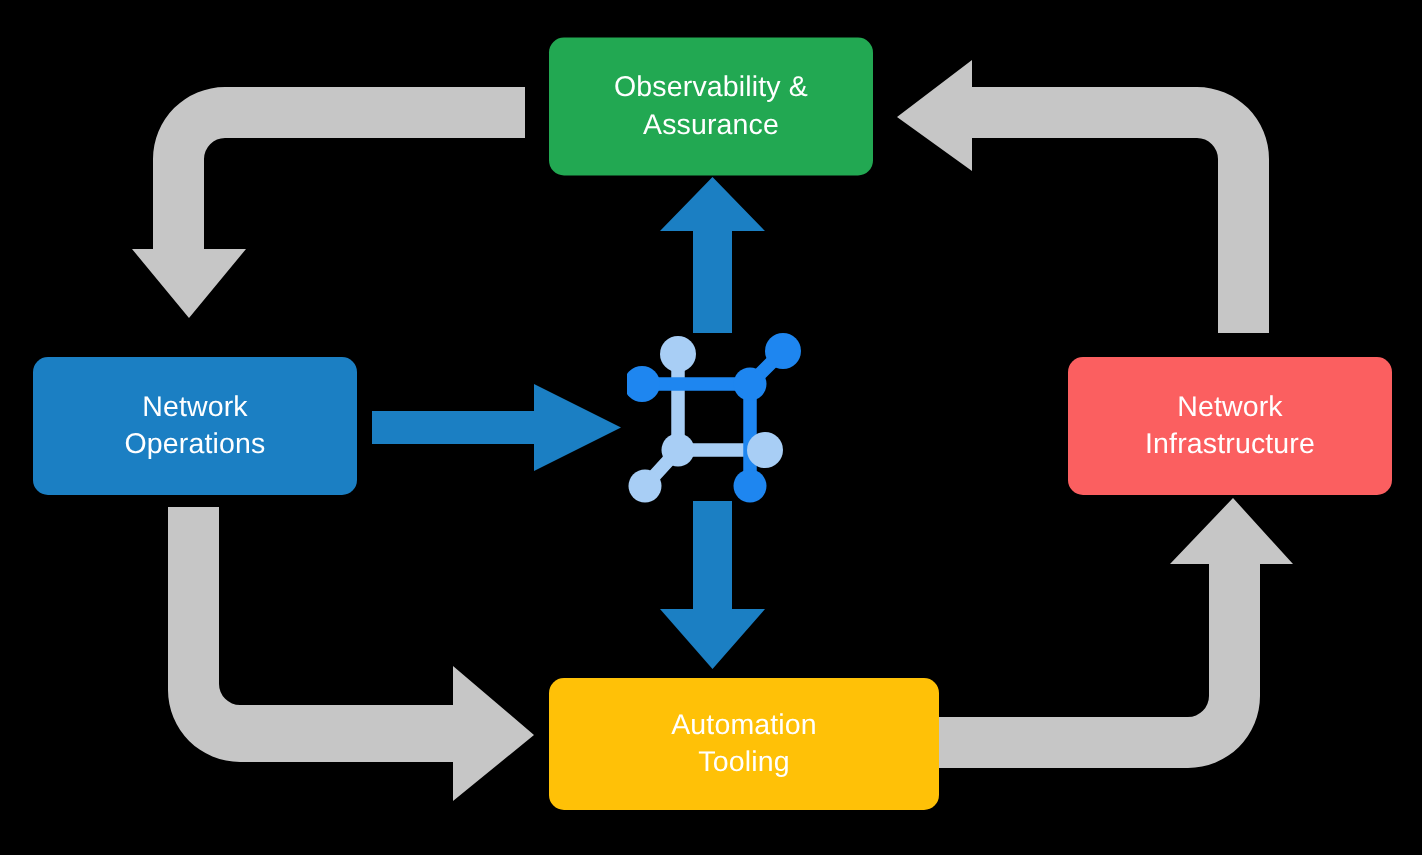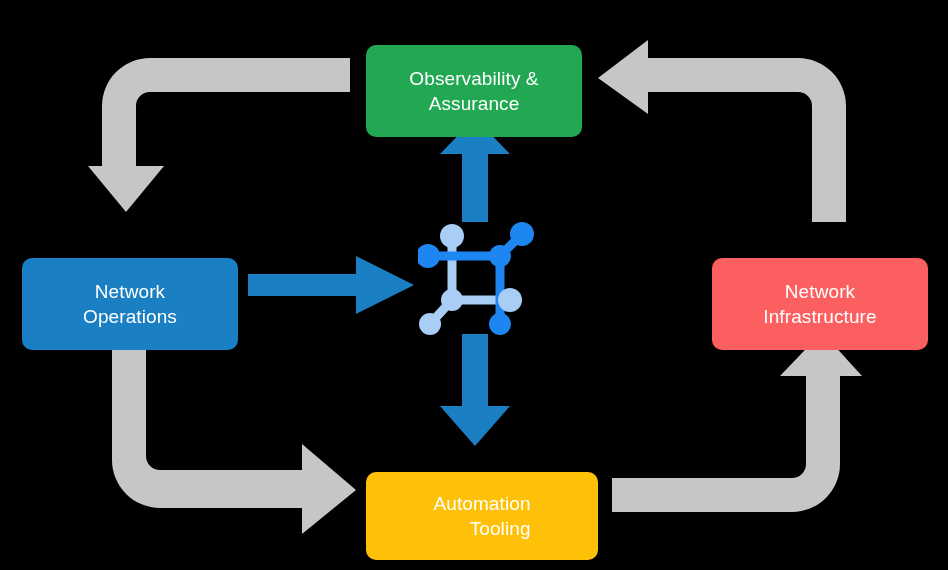--- a/index.html
+++ b/index.html
@@ -17,27 +17,26 @@
     display:flex;align-items:center;justify-content:center;
     text-align:center;
     color:#ffffff;
     font-size:19px;
     line-height:1.33;
     font-weight:400;
     letter-spacing:.1px;
     box-sizing:border-box;
     padding:6px 10px;
     white-space:pre-line;
-    margin-top:20px;
   }
 
   #box-observability{ left:366px; top:25px;  width:216px; height:92px;  background:#22a852; }
   #box-operations  { left:22px;  top:238px; width:216px; height:92px;  background:#1b7fc3; }
   #box-infrastructure{ left:712px;top:238px; width:216px; height:92px;  background:#fb5f60; }
-  #box-automation  { left:366px; top:452px; width:232px; height:88px;  background:#ffc107;text-align:right; }
+  #box-automation  { left:366px; top:452px; width:260px; height:88px;  background:#ffc107; }
 
   
   #net-icon{position:absolute;left:418px;top:220px;width:116px;height:116px;}
 
   
   .arrow-svg{position:absolute;overflow:visible;}
   #arrow-up   {left:440px;top:118px;width:70px;height:104px;}
   #arrow-down {left:440px;top:334px;width:70px;height:112px;}
   #arrow-right{left:248px;top:256px;width:166px;height:58px;}
 

